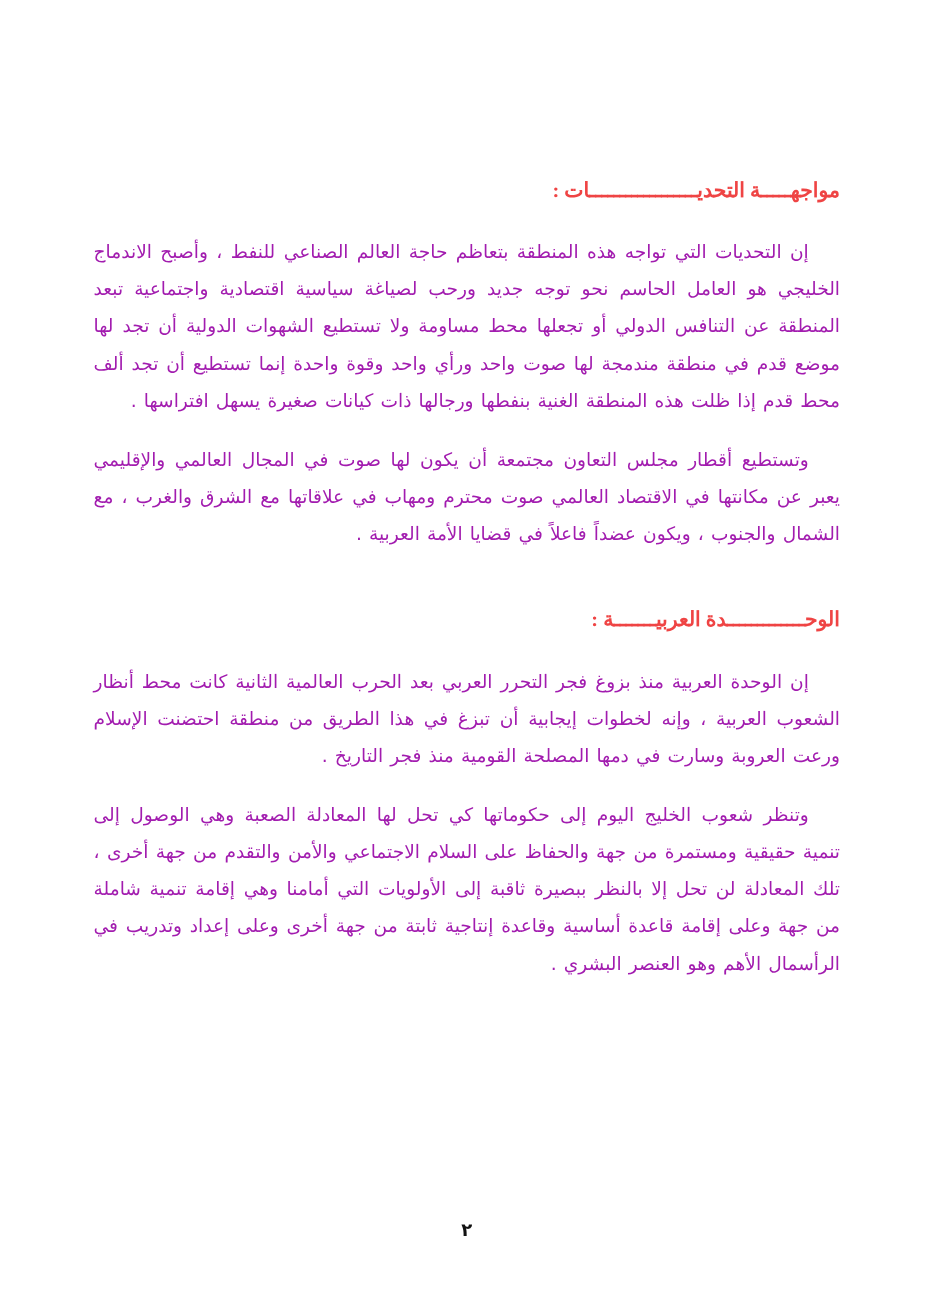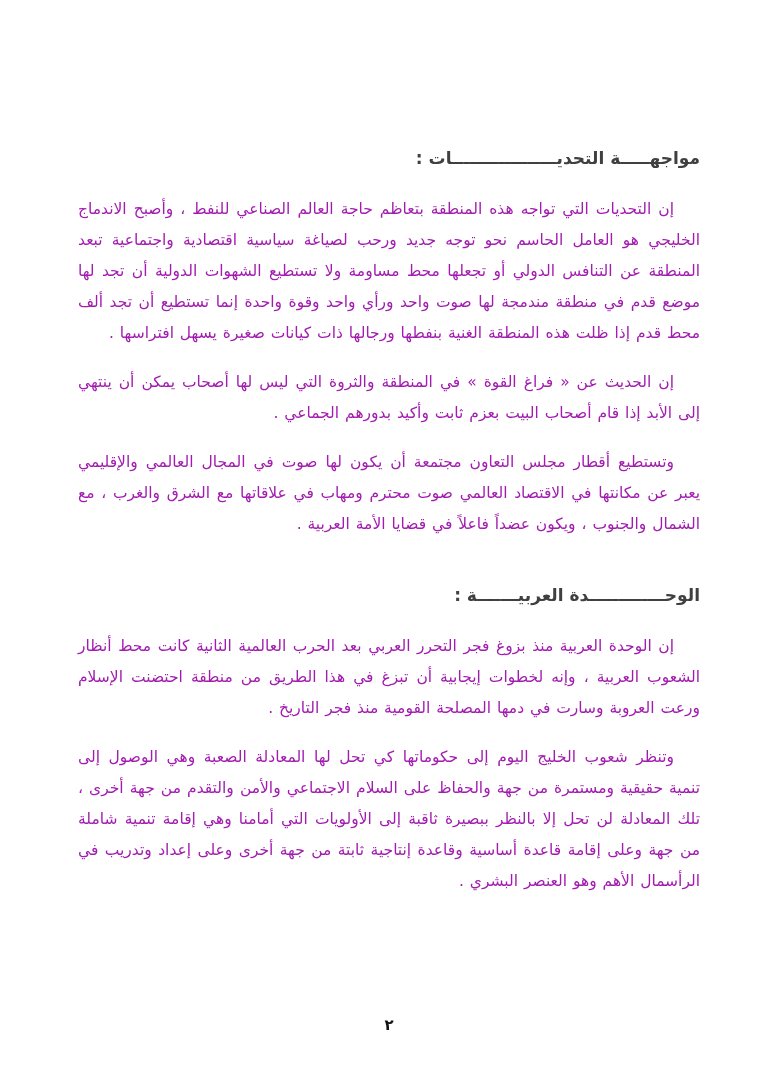--- a/index.html
+++ b/index.html
@@ -20,23 +20,24 @@
   }
   .content {
     position: absolute;
     top: 148px;
     right: 78px;
     width: 622px;
   }
   .section-heading {
     font-weight: bold;
     font-size: 17px;
-    color: #404040;
+    color: #ef4444;
     margin: 0 0 26px 0;
     letter-spacing: 0.2px;
+    font-family: Liberation Serif, serif;
   }
   .section-heading.second {
     margin-top: 45px;
   }
   .para {
     font-size: 15.5px;
     line-height: 2.0;
     text-align: justify;
     text-justify: inter-word;
     margin: 0 0 18px 0;
@@ -58,21 +59,20 @@
 </head>
 <body>
 
 <div class="page">
   <div class="content">
 
     <h2 class="section-heading">مواجهـــــة التحديــــــــــــــــــات :</h2>
 
     <p class="para">إن التحديات التي تواجه هذه المنطقة بتعاظم حاجة العالم الصناعي للنفط ، وأصبح الاندماج الخليجي هو العامل الحاسم نحو توجه جديد ورحب لصياغة سياسية اقتصادية واجتماعية تبعد المنطقة عن التنافس الدولي أو تجعلها محط مساومة ولا تستطيع الشهوات الدولية أن تجد لها موضع قدم في منطقة مندمجة لها صوت واحد ورأي واحد وقوة واحدة إنما تستطيع أن تجد ألف محط قدم إذا ظلت هذه المنطقة الغنية بنفطها ورجالها ذات كيانات صغيرة يسهل افتراسها .</p>
 
-    <p class="para">إن الحديث عن « فراغ القوة » في المنطقة والثروة التي ليس لها أصحاب يمكن أن ينتهي إلى الأبد إذا قام أصحاب البيت بعزم ثابت وأكيد بدورهم الجماعي .</p>
 
     <p class="para">وتستطيع أقطار مجلس التعاون مجتمعة أن يكون لها صوت في المجال العالمي والإقليمي يعبر عن مكانتها في الاقتصاد العالمي صوت محترم ومهاب في علاقاتها مع الشرق والغرب ، مع الشمال والجنوب ، ويكون عضداً فاعلاً في قضايا الأمة العربية .</p>
 
     <h2 class="section-heading second">الوحـــــــــــــدة العربيـــــــة :</h2>
 
     <p class="para">إن الوحدة العربية منذ بزوغ فجر التحرر العربي بعد الحرب العالمية الثانية كانت محط أنظار الشعوب العربية ، وإنه لخطوات إيجابية أن تبزغ في هذا الطريق من منطقة احتضنت الإسلام ورعت العروبة وسارت في دمها المصلحة القومية منذ فجر التاريخ .</p>
 
 
     <p class="para">وتنظر شعوب الخليج اليوم إلى حكوماتها كي تحل لها المعادلة الصعبة وهي الوصول إلى تنمية حقيقية ومستمرة من جهة والحفاظ على السلام الاجتماعي والأمن والتقدم من جهة أخرى ، تلك المعادلة لن تحل إلا بالنظر ببصيرة ثاقبة إلى الأولويات التي أمامنا وهي إقامة تنمية شاملة من جهة وعلى إقامة قاعدة أساسية وقاعدة إنتاجية ثابتة من جهة أخرى وعلى إعداد وتدريب في الرأسمال الأهم وهو العنصر البشري .</p>
 

